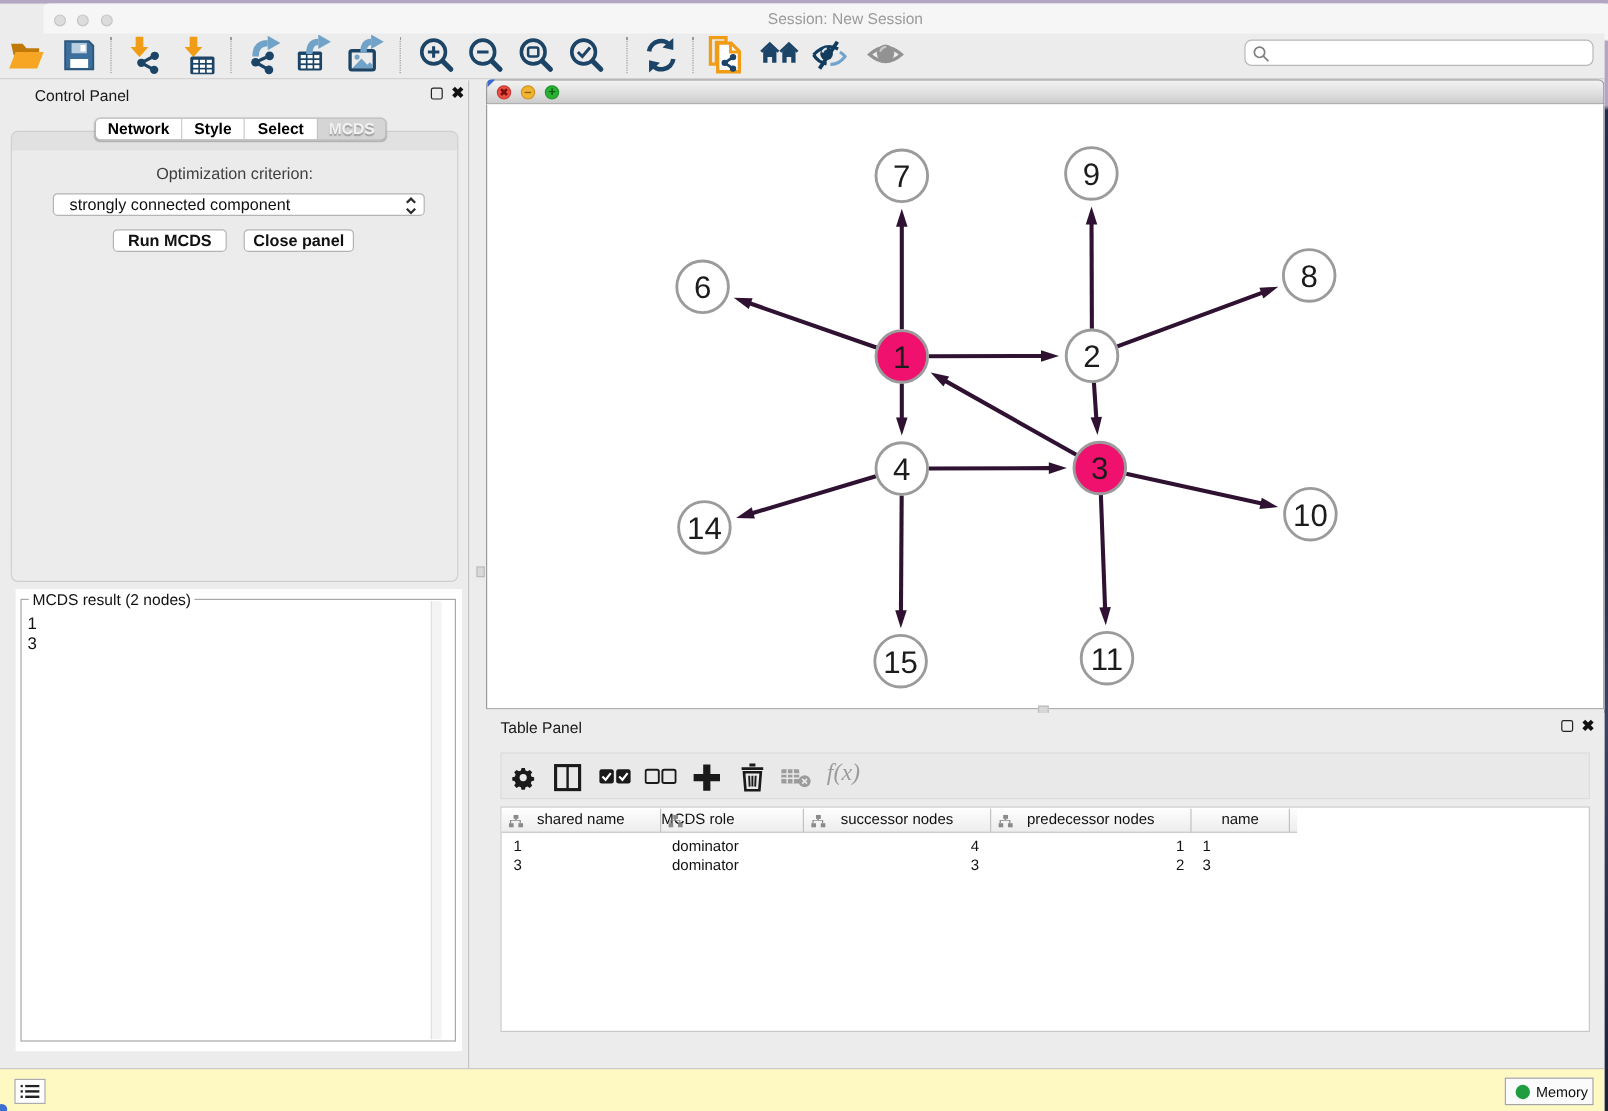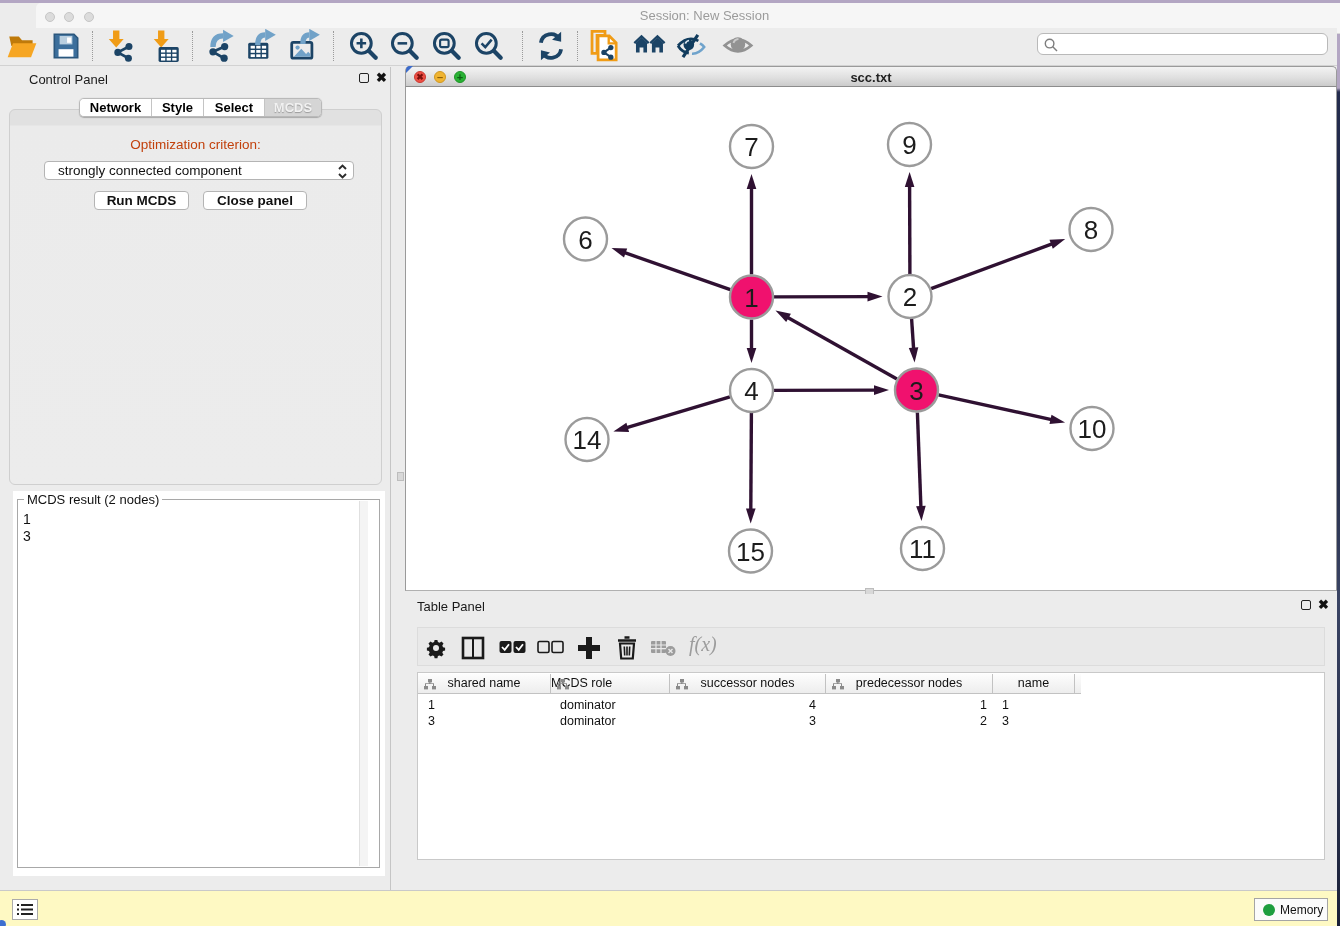--- a/index.html
+++ b/index.html
@@ -177,47 +177,46 @@
 
   <div class="abs" style="left:8.5px;top:42px;width:373px;height:376px;border:1px solid #cfcfcf;border-radius:6px;background:linear-gradient(#e1e1e1 0,#e1e1e1 15px,#ebebeb 16px,#ececec 100%);"></div>
 
   <div class="abs" style="left:79px;top:31px;height:19px;display:flex;font-size:13px;font-weight:600;text-align:center;border:1px solid #b9b9b9;border-radius:5px;overflow:hidden;box-shadow:0 0.5px 1px rgba(0,0,0,.25);">
     <div style="width:72px;line-height:18px;background:#fff;border-right:1px solid #c4c4c4;">Network</div>
     <div style="width:52px;line-height:18px;background:#fff;border-right:1px solid #c4c4c4;">Style</div>
     <div style="width:61px;line-height:18px;background:#fff;border-right:1px solid #c4c4c4;">Select</div>
     <div style="width:56px;line-height:18px;background:#d5d5d5;color:#f2f2f2;text-shadow:0 1px 1px #9a9a9a;">MCDS</div>
   </div>
 
-  <div class="abs" style="left:0;top:70px;width:391px;text-align:center;font-size:13.5px;color:#c2410c;">Optimization criterion:</div>
+  <div class="abs" style="left:0;top:70px;width:391px;text-align:center;font-size:13.5px;color:#404040;">Optimization criterion:</div>
 
   <div class="abs" style="left:44px;top:94px;width:310px;height:19px;background:#fff;border:1px solid #b4b4b4;border-radius:4px;">
     <div class="abs" style="left:13px;top:1px;font-size:13.5px;color:#111;">strongly connected component</div>
     <svg class="abs" style="right:6px;top:2px;" width="9" height="15" viewBox="0 0 9 15">
         <path d="M1 5 L4.5 1.5 L8 5 M1 10 L4.5 13.5 L8 10" fill="none" stroke="#2b2b2b" stroke-width="1.9"></path>
       </svg>
   </div>
 
   <div class="abs" style="left:94px;top:124px;width:95px;height:19px;background:#fff;border:1px solid #b4b4b4;border-radius:4px;text-align:center;font-size:13.5px;font-weight:600;line-height:17px;color:#111;">Run MCDS</div>
-  <div class="abs" style="left:203px;top:124px;width:104px;height:19px;background:#fff;border:1px solid #b4b4b4;border-radius:4px;text-align:center;font-size:13.5px;font-weight:600;line-height:17px;color:#111;">Close panel</div>
+  <div class="abs" style="left:203px;top:124px;width:92px;height:19px;background:#fff;border:1px solid #b4b4b4;border-radius:4px;text-align:center;font-size:13.5px;font-weight:600;line-height:17px;color:#111;">Close panel</div>
 
   <div class="abs" style="left:13px;top:424px;width:372px;height:385px;background:#fff;"></div>
 
   <div class="abs" style="left:17px;top:432px;width:363px;height:369px;border:1px solid #a8a8a8;"></div>
   <div class="abs" style="left:24px;top:425px;background:#fff;padding:0 3px;font-size:13px;color:#111;">MCDS result (2 nodes)</div>
   <div class="abs" style="left:23px;top:444px;font-size:14px;color:#111;line-height:17px;">1<br>3</div>
   <div class="abs" style="left:359px;top:434px;width:9px;height:365px;background:#f4f4f4;border-left:1px solid #e0e0e0;"></div>
 </div>
 
 <div class="abs" id="netwin" style="left:405px;top:66px;width:932px;height:526px;">
   <div class="abs" style="left:0;top:0;width:932px;height:21px;background:linear-gradient(#f3f3f3,#dedede 60%,#cbcbcb);border:1px solid #9a9a9a;border-bottom:1px solid #8c8c8c;border-radius:5px 5px 0 0;">
     <div class="abs" style="left:0;top:-1px;width:0;height:0;border-left:7px solid #3c6ccc;border-bottom:7px solid transparent;border-radius:4px 0 0 0;"></div>
     <div class="abs" style="left:8px;top:4px;width:12px;height:12px;border-radius:50%;background:#ee4f45;border:1px solid #c93a32;text-align:center;line-height:11px;font-size:9px;font-weight:bold;color:#7d100c;">✖</div>
     <div class="abs" style="left:28px;top:4px;width:12px;height:12px;border-radius:50%;background:#f0b431;border:1px solid #cf9722;text-align:center;line-height:10px;font-size:11px;font-weight:bold;color:#8a5d08;">–</div>
     <div class="abs" style="left:48px;top:4px;width:12px;height:12px;border-radius:50%;background:#29b134;border:1px solid #1f9429;text-align:center;line-height:11px;font-size:11px;font-weight:bold;color:#0d5e14;">+</div>
-    <div class="abs" style="left:0;top:3px;width:100%;text-align:center;font-size:13px;font-weight:bold;color:#222;">scc.txt</div>
   </div>
   <div class="abs" id="canvas" style="left:0;top:21px;width:932px;height:504px;background:#fff;border-left:1px solid #9a9a9a;border-right:1px solid #9a9a9a;border-bottom:1px solid #b0b0b0;">
     <svg width="930" height="502" viewBox="0 0 930 502" style="position:absolute;left:0;top:0;">
       <g stroke="#2f1132" stroke-width="3.4">
         <line x1="345.5" y1="187.5" x2="345.5" y2="101.0"></line>
         <line x1="324.3" y1="202.6" x2="218.7" y2="165.7"></line>
         <line x1="368.0" y1="209.9" x2="462.5" y2="209.6"></line>
         <line x1="345.5" y1="232.5" x2="345.5" y2="262.0"></line>
         <line x1="503.9" y1="187.0" x2="503.6" y2="99.0"></line>
         <line x1="525.1" y1="201.7" x2="646.1" y2="156.9"></line>

